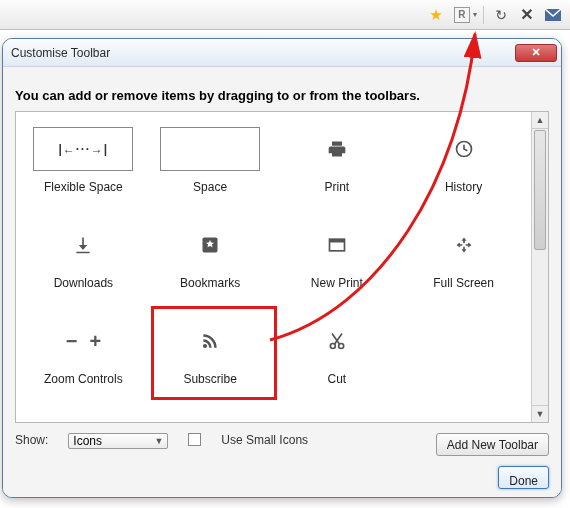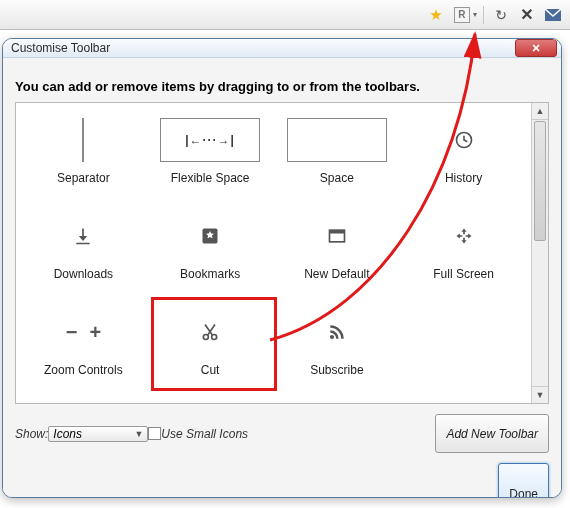--- a/index.html
+++ b/index.html
@@ -128,36 +128,35 @@
     border:3px solid #e11919;
     position:absolute;
     pointer-events:none;
   }
   .sep-preview{width:2px;height:44px;background:#888;}
   .flex-preview{width:100px;height:44px;display:flex;align-items:center;justify-content:center;}
   .flex-preview .dots{letter-spacing:1px;font-weight:bold;color:#333;}
   .space-preview{width:100px;height:44px;}
   .icon20{width:20px;height:20px;fill:#555;}
   .bottom-row1{
-    display:flex;align-items:center;gap:0;
+    display:flex;align-items:flex-start;gap:20px;
     margin-top:10px;
-    font-style:italic;
   }
   .label-text{color:#333;}
   .select{
     width:100px;height:16px;border:1px solid #999;border-radius:2px;
     background:linear-gradient(#fff,#eaeaea);
     display:flex;align-items:center;padding:0 4px;justify-content:space-between;
   }
   .select .arrow{font-size:9px;color:#555;}
   .checkbox{
     width:13px;height:13px;border:1px solid #888;background:#fff;display:inline-block;
   }
   .btn{
-    height:39px;padding:0 10px;
+    height:23px;padding:0 10px;
     border:1px solid #999;border-radius:3px;
     background:linear-gradient(#fdfdfd,#e6e6e6);
     display:flex;align-items:center;color:#222;
   }
   .bottom-row2{
     display:flex;justify-content:flex-end;margin-top:10px;
   }
   .done-btn{
     border:1px solid #3e79b4;
     background:linear-gradient(#f6fbff,#dceaf8);
@@ -194,43 +193,45 @@
     <span class="titlebar-title">Customise Toolbar</span>
     <span class="close-btn">✕</span>
   </div>
   <div class="dialog-body">
     <div class="instruction">You can add or remove items by dragging to or from the toolbars.</div>
 
     <div class="items-outer">
       <div class="items-scroll">
         <div class="grid">
 
-          <div class="cell">
-            <div class="preview">
-                <div class="sep-preview"></div>
-              </div>
-            <div class="label">Separator</div>
-          </div>
 
           <div class="cell">
             <div class="preview">
                 <div class="flex-preview box-border">
                   <span class="dots">|←···→|</span>
                 </div>
               </div>
             <div class="label">Flexible Space</div>
           </div>
 
           <div class="cell">
             <div class="preview">
                 <div class="space-preview box-border"></div>
               </div>
             <div class="label">Space</div>
           </div>
 
+          <div class="cell">
+            <div class="preview">
+                <svg class="icon20" viewBox="0 0 24 24">
+                  <path d="M6 3h12v5H6zM4 9h16a2 2 0 012 2v6h-4v4H6v-4H2v-6a2 2 0 012-2zm4 8h8v4H8z"></path>
+                </svg>
+              </div>
+            <div class="label">Print</div>
+          </div>
 
           <div class="cell">
             <div class="preview">
                 <svg class="icon20" viewBox="0 0 24 24">
                   <circle cx="12" cy="12" r="9" fill="none" stroke="#555" stroke-width="2"></circle>
                   <path d="M12 7v5l4 2" fill="none" stroke="#555" stroke-width="2"></path>
                 </svg>
               </div>
             <div class="label">History</div>
           </div>
@@ -254,21 +255,21 @@
             <div class="label">Bookmarks</div>
           </div>
 
           <div class="cell">
             <div class="preview">
                 <svg class="icon20" viewBox="0 0 24 24">
                   <rect x="3" y="5" width="18" height="14" fill="none" stroke="#555" stroke-width="2"></rect>
                   <rect x="3" y="5" width="18" height="4" fill="#555"></rect>
                 </svg>
               </div>
-            <div class="label">New Default</div>
+            <div class="label">New Print</div>
           </div>
 
           <div class="cell">
             <div class="preview">
                 <svg class="icon20" viewBox="0 0 24 24">
                   <path d="M12 3l3 4h-2v3h-2V7H9zM12 21l-3-4h2v-3h2v3h2zM3 12l4-3v2h3v2H7v2zM21 12l-4 3v-2h-3v-2h3V9z"></path>
                 </svg>
               </div>
             <div class="label">Full Screen</div>
           </div>
@@ -277,36 +278,36 @@
             <div class="preview" style="gap:12px;">
               <span style="font-size:20px;font-weight:bold;color:#555;">−</span>
               <span style="font-size:20px;font-weight:bold;color:#555;">+</span>
             </div>
             <div class="label">Zoom Controls</div>
           </div>
 
           <div class="cell">
             <div class="preview">
                 <svg class="icon20" viewBox="0 0 24 24">
+                  <circle cx="6" cy="18" r="2.5"></circle>
+                  <path d="M4 10a10 10 0 0110 10h-3a7 7 0 00-7-7zM4 4a16 16 0 0116 16h-3A13 13 0 004 7z"></path>
+                </svg>
+              </div>
+            <div class="label">Subscribe</div>
+          </div>
+
+          <div class="cell">
+            <div class="preview">
+                <svg class="icon20" viewBox="0 0 24 24">
                   <circle cx="7" cy="18" r="3" fill="none" stroke="#555" stroke-width="2"></circle>
                   <circle cx="17" cy="18" r="3" fill="none" stroke="#555" stroke-width="2"></circle>
                   <path d="M9 16L18 3M15 16L6 3" stroke="#555" stroke-width="2" fill="none"></path>
                 </svg>
               </div>
             <div class="label">Cut</div>
-          </div>
-
-          <div class="cell">
-            <div class="preview">
-                <svg class="icon20" viewBox="0 0 24 24">
-                  <circle cx="6" cy="18" r="2.5"></circle>
-                  <path d="M4 10a10 10 0 0110 10h-3a7 7 0 00-7-7zM4 4a16 16 0 0116 16h-3A13 13 0 004 7z"></path>
-                </svg>
-              </div>
-            <div class="label">Subscribe</div>
           </div>
 
         </div>
       </div>
       <div class="scrollbar">
         <div class="scroll-up">▲</div>
         <div class="scroll-thumb"></div>
         <div class="scroll-down">▼</div>
       </div>
       <div class="highlight" style="left:135px;top:194px;width:126px;height:94px;"></div>

